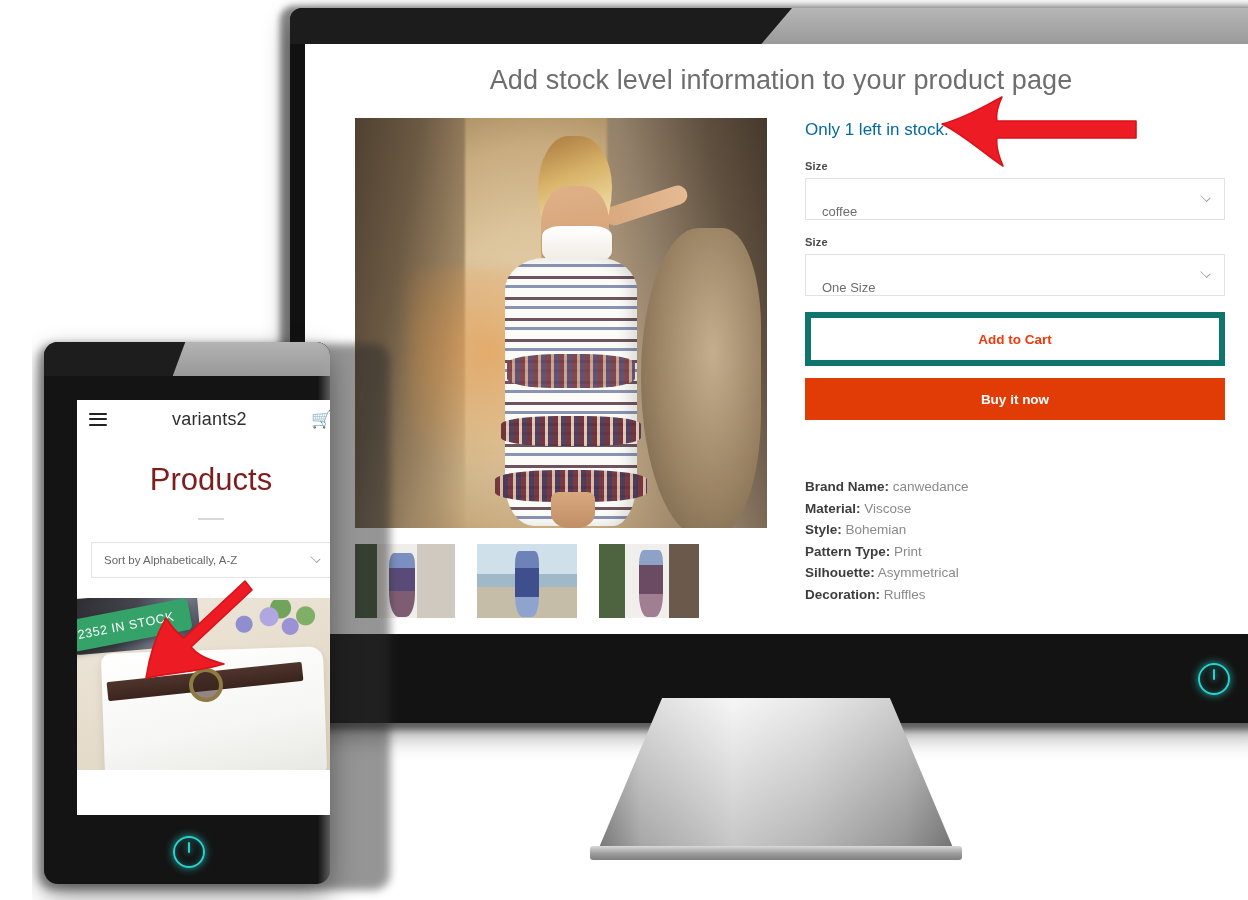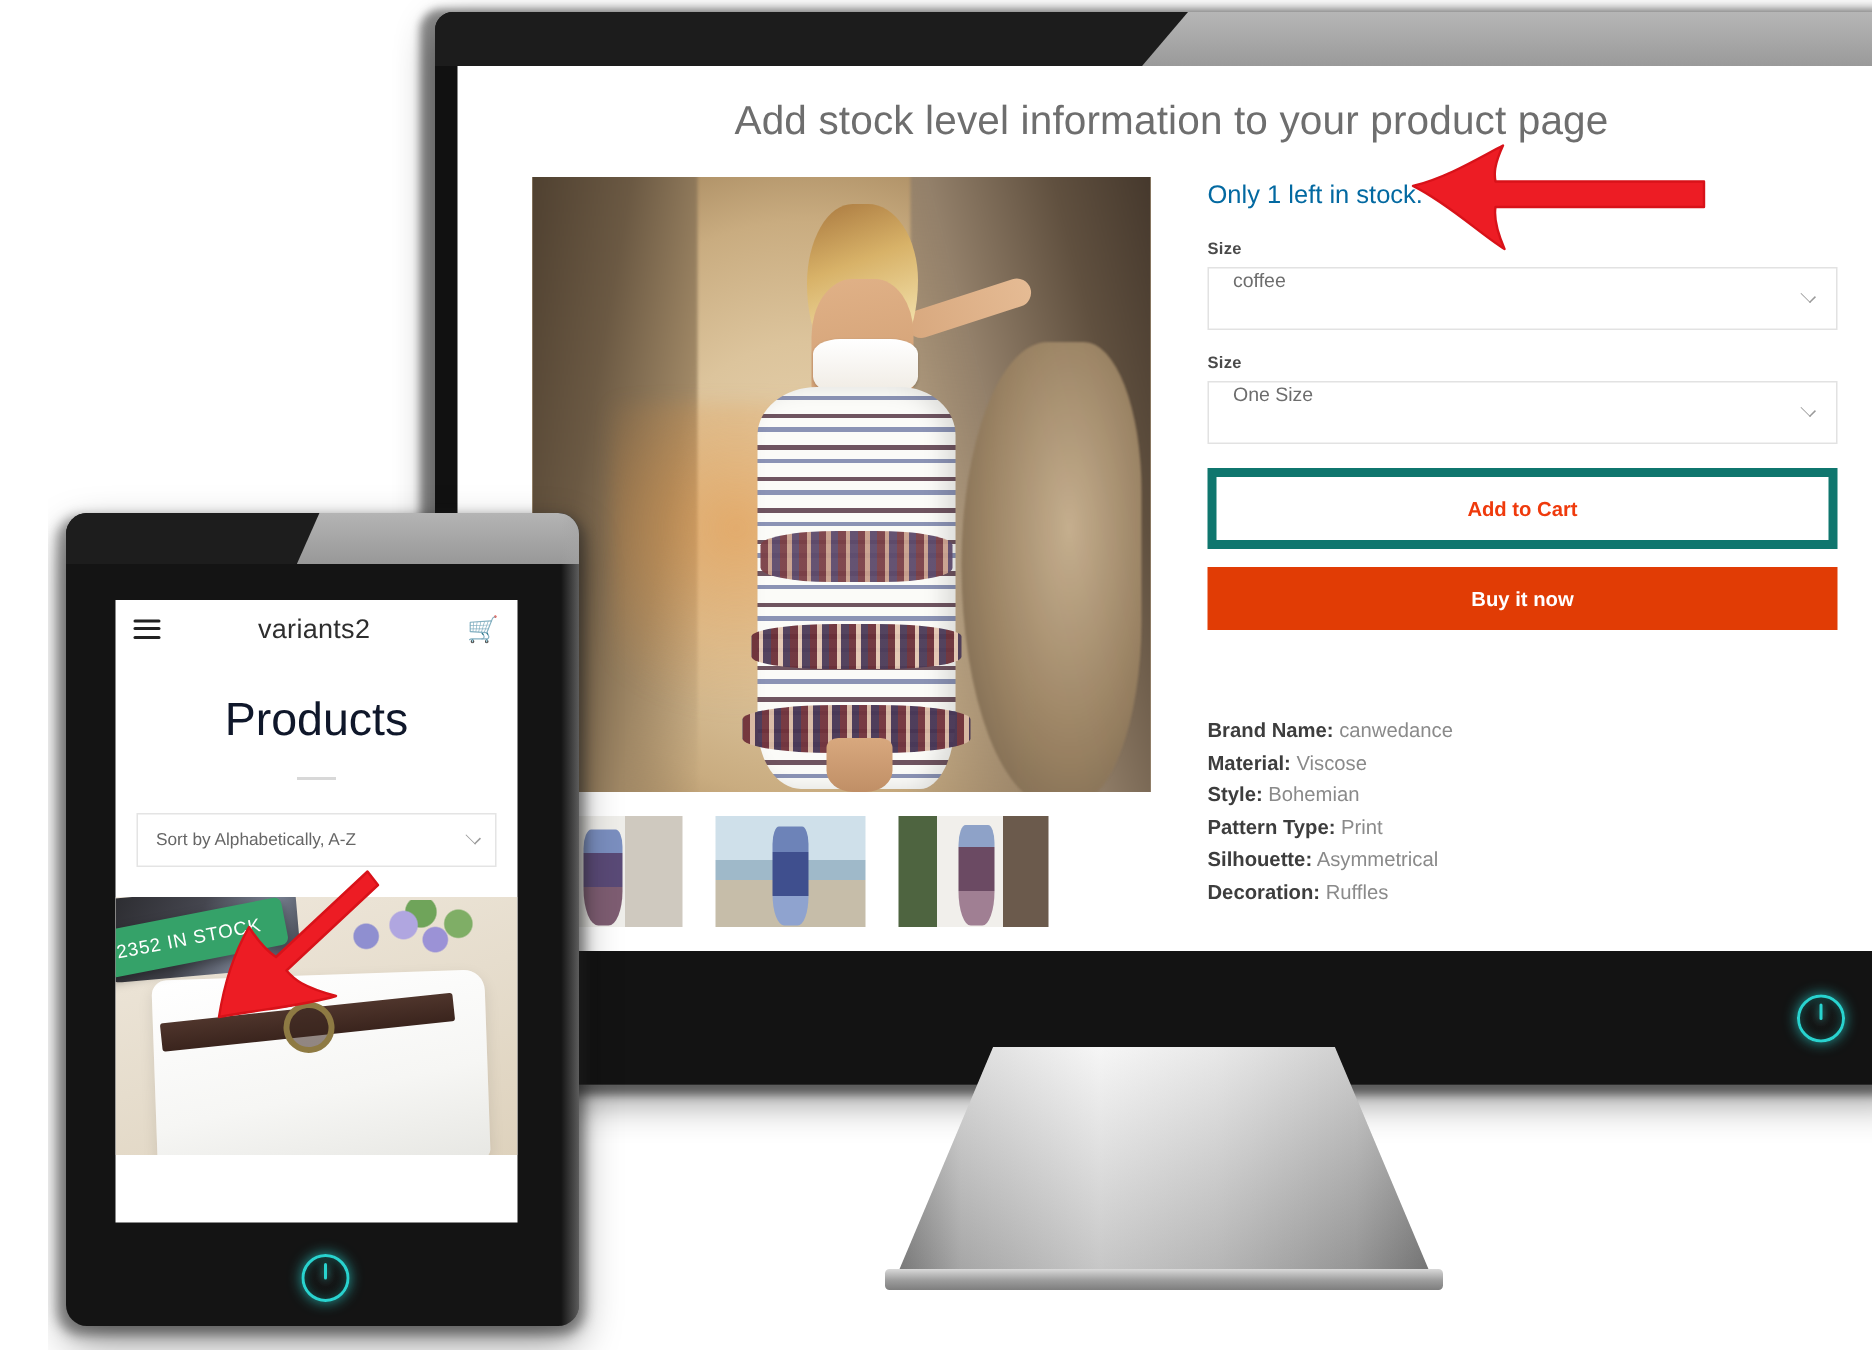--- a/index.html
+++ b/index.html
@@ -304,21 +304,21 @@
     font-weight: 600;
     margin-bottom: 6px;
     letter-spacing: .2px;
   }
   .select-box {
     position: relative;
     height: 40px;
     border: 1px solid #e2e2e2;
     background: #fff;
     display: flex;
-    align-items: flex-start;
+    align-items: flex-end;
     padding: 0 16px;
     font-size: 13px;
     color: #6d6d6d;
     margin-bottom: 16px;
   }
   .select-caret {
     position: absolute;
     right: 14px;
     top: 50%;
     margin-top: -3px;
@@ -362,21 +362,21 @@
     left: 0px;
     top: 338px;
     width: 360px;
     height: 552px;
   }
   #tablet-shadow {
     position: absolute; left: 6px; top: 6px; width: 352px; height: 546px;
     background: #2d2d2d; border-radius: 16px; filter: blur(4px); opacity: .5;
   }
   #tablet-body {
-    position: absolute; left: 12px; top: 4px; width: 342px; height: 542px;
+    position: absolute; left: 12px; top: 4px; width: 286px; height: 542px;
     background: #141414;
     border-radius: 14px;
     box-shadow: 0 12px 28px rgba(0,0,0,.4);
     overflow: hidden;
   }
   .t-bezel-top {
     position: absolute; left: 0; top: 0; width: 100%; height: 34px; background: #1d1d1d;
   }
   .t-bezel-top-light {
     position: absolute; right: 0; top: 0; height: 34px; width: 55%;
@@ -400,21 +400,21 @@
   }
   .hamburger { width: 18px; }
   .hamburger span {
     display: block; height: 2px; background: #222; margin: 3.5px 0; border-radius: 1px;
   }
   .t-shop-title {
     font-size: 18px; color: #2e2e2e; font-weight: 400; letter-spacing: .2px;
   }
   .cart-icon { font-size: 17px; color: #1e1e1e; line-height: 1; }
   .t-products-title {
-    text-align: center; font-size: 31px; color: #0f172a; font-weight: 400;
+    text-align: center; font-size: 31px; color: #7f1d1d; font-weight: 400;
     margin: 24px 0 0 0;
   }
   .t-divider {
     width: 26px; height: 2px; background: #d8d8d8; margin: 20px auto 0 auto;
   }
   .t-sort {
     position: relative;
     margin: 22px 14px 0 14px;
     height: 34px;
     border: 1px solid #e4e4e4;

